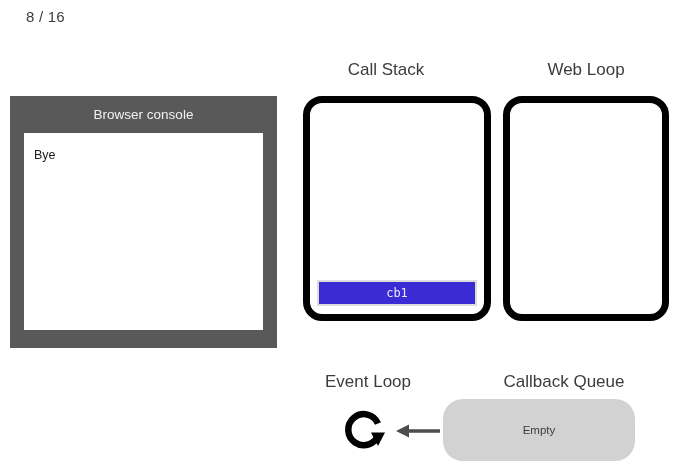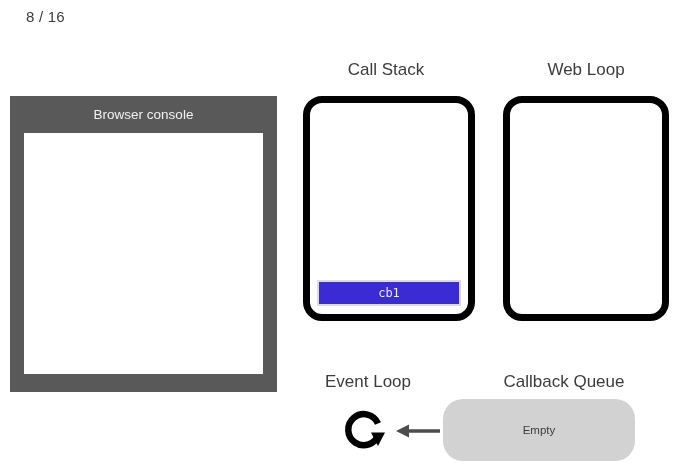--- a/index.html
+++ b/index.html
@@ -25,21 +25,21 @@
     color: #3c3c3c;
     letter-spacing: 0.2px;
   }
 
   
   #console-panel {
     position: absolute;
     left: 10px;
     top: 96px;
     width: 267px;
-    height: 296px;
+    height: 252px;
     background: #595959;
     box-sizing: border-box;
   }
   #console-title {
     position: absolute;
     left: 0;
     top: 0;
     width: 100%;
     height: 37px;
     line-height: 37px;
@@ -77,21 +77,21 @@
   #label-callback-queue { left: 481px; top: 372px; width: 166px; }
 
   
   .stack-box {
     position: absolute;
     border: 7px solid #000000;
     border-radius: 19px;
     background: #ffffff;
     box-sizing: border-box;
   }
-  #call-stack-box { left: 303px; top: 96px; width: 172px; height: 225px; }
+  #call-stack-box { left: 303px; top: 96px; width: 188px; height: 225px; }
   #web-apis-box   { left: 503px; top: 96px; width: 166px; height: 225px; }
 
   
   .stack-frame {
     position: absolute;
     left: 7px;
     right: 7px;
     height: 26px;
     background: #3a2bd4;
     border: 2px solid #dcdcdc;
@@ -146,20 +146,21 @@
   }
 </style>
 </head>
 <body>
 
 <div id="slide-counter">8 / 16</div>
 
 <div id="console-panel">
   <div id="console-title">Browser console</div>
   <div id="console-body">
+    <div class="console-line" id="console-line-1">Bye</div>
   </div>
 </div>
 
 <div class="panel-label" id="label-call-stack">Call Stack</div>
 <div class="stack-box" id="call-stack-box">
   <div class="stack-frame" id="call-stack-frame-0">cb1</div>
 </div>
 
 <div class="panel-label" id="label-web-apis">Web Loop</div>
 <div class="stack-box" id="web-apis-box"></div>

